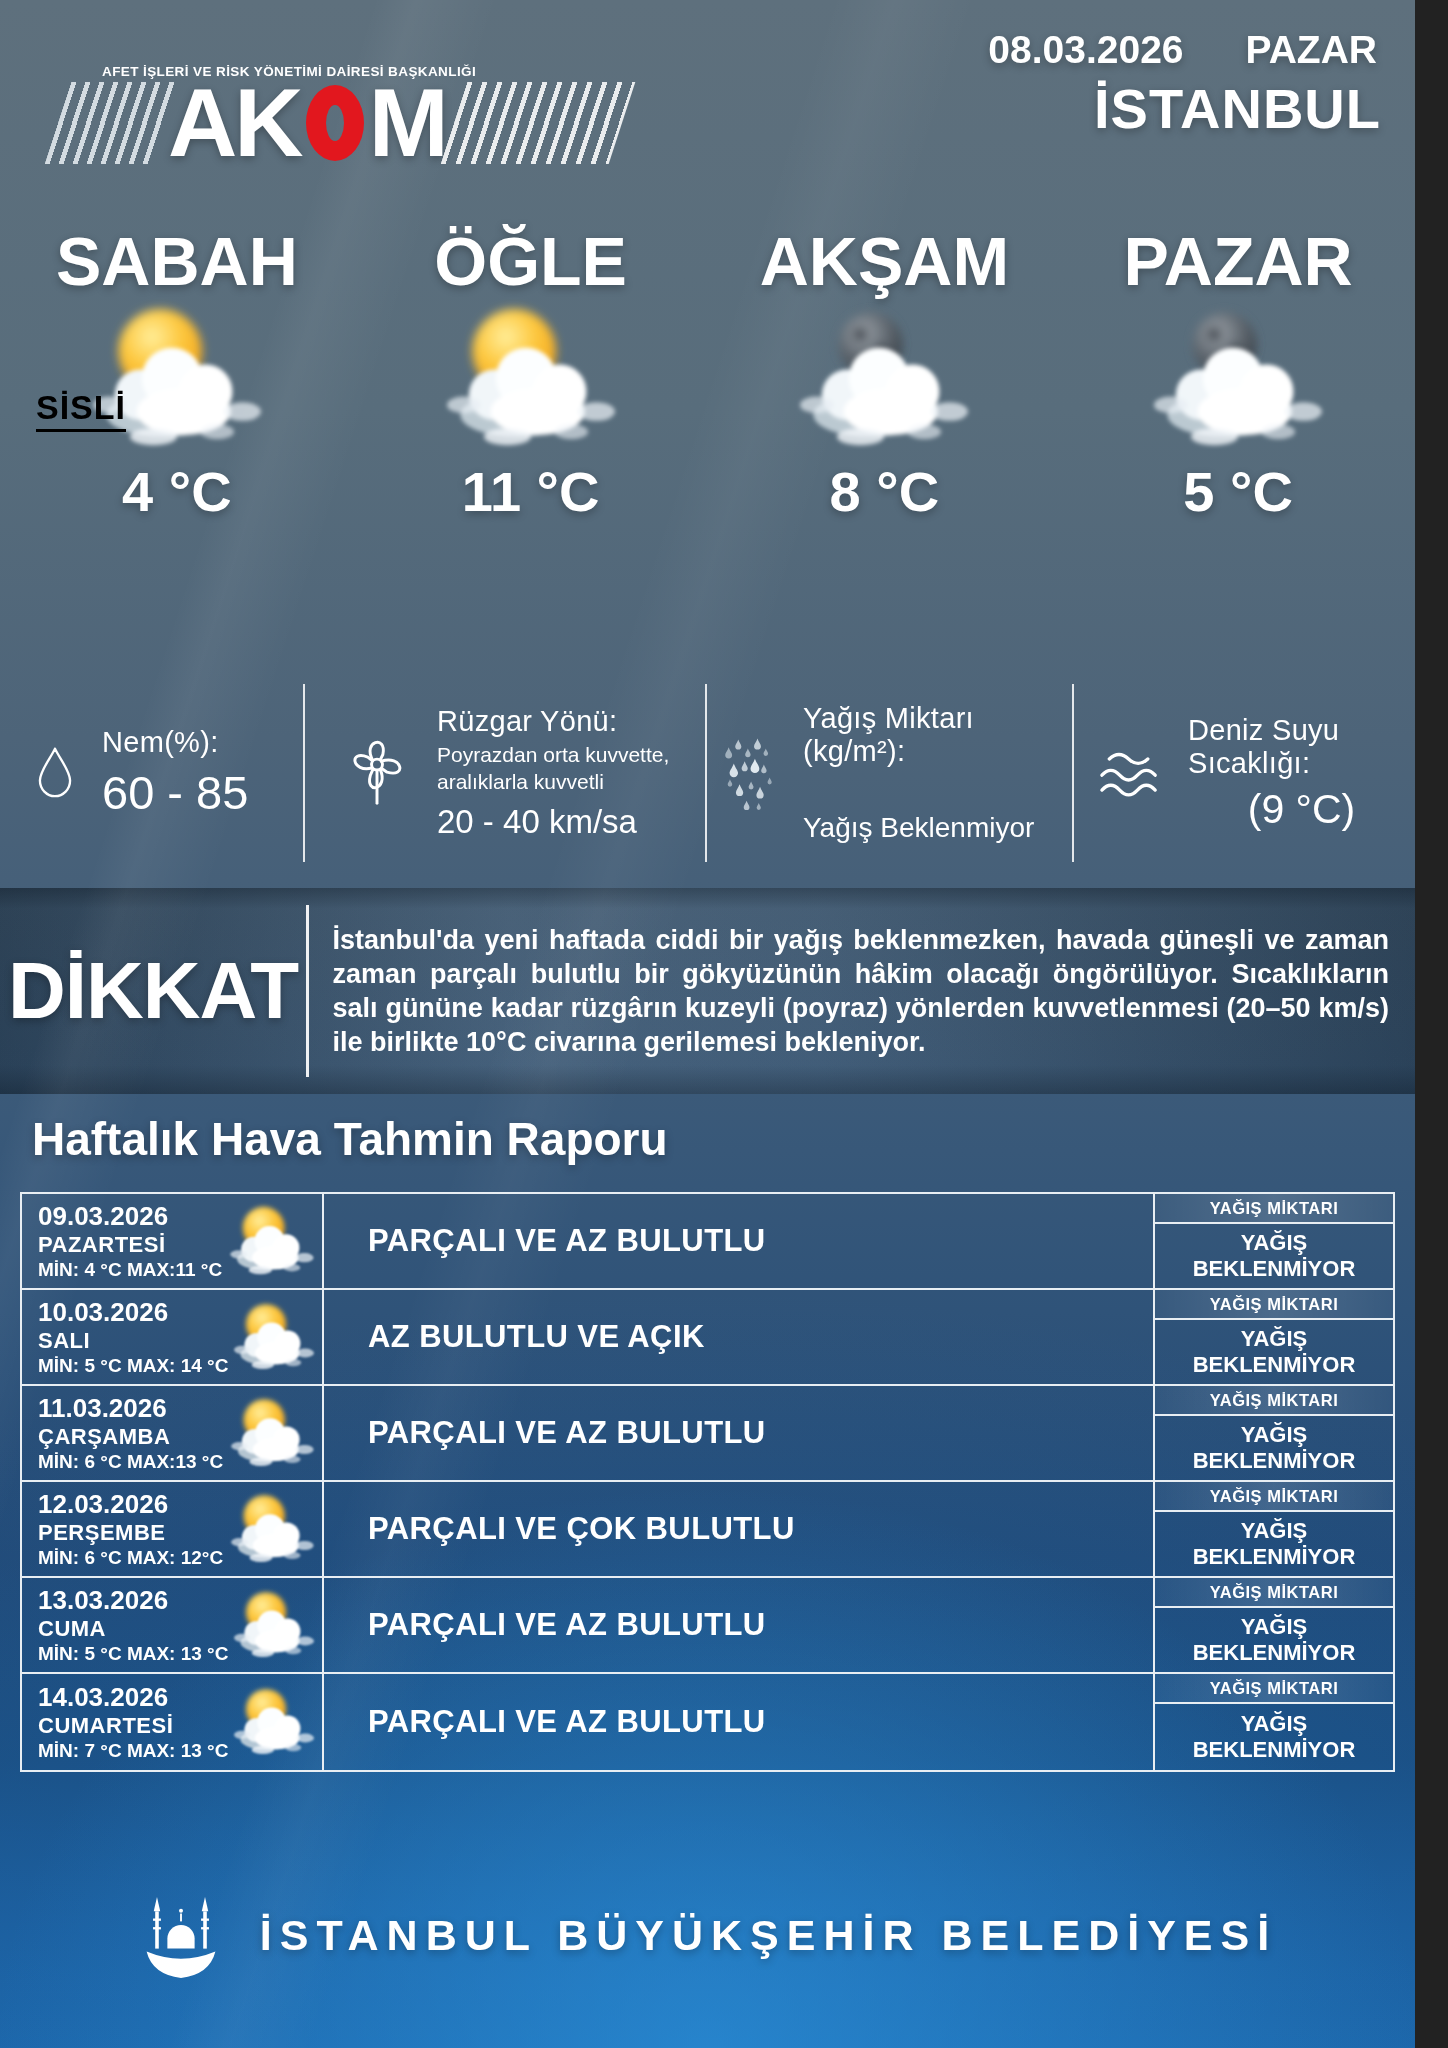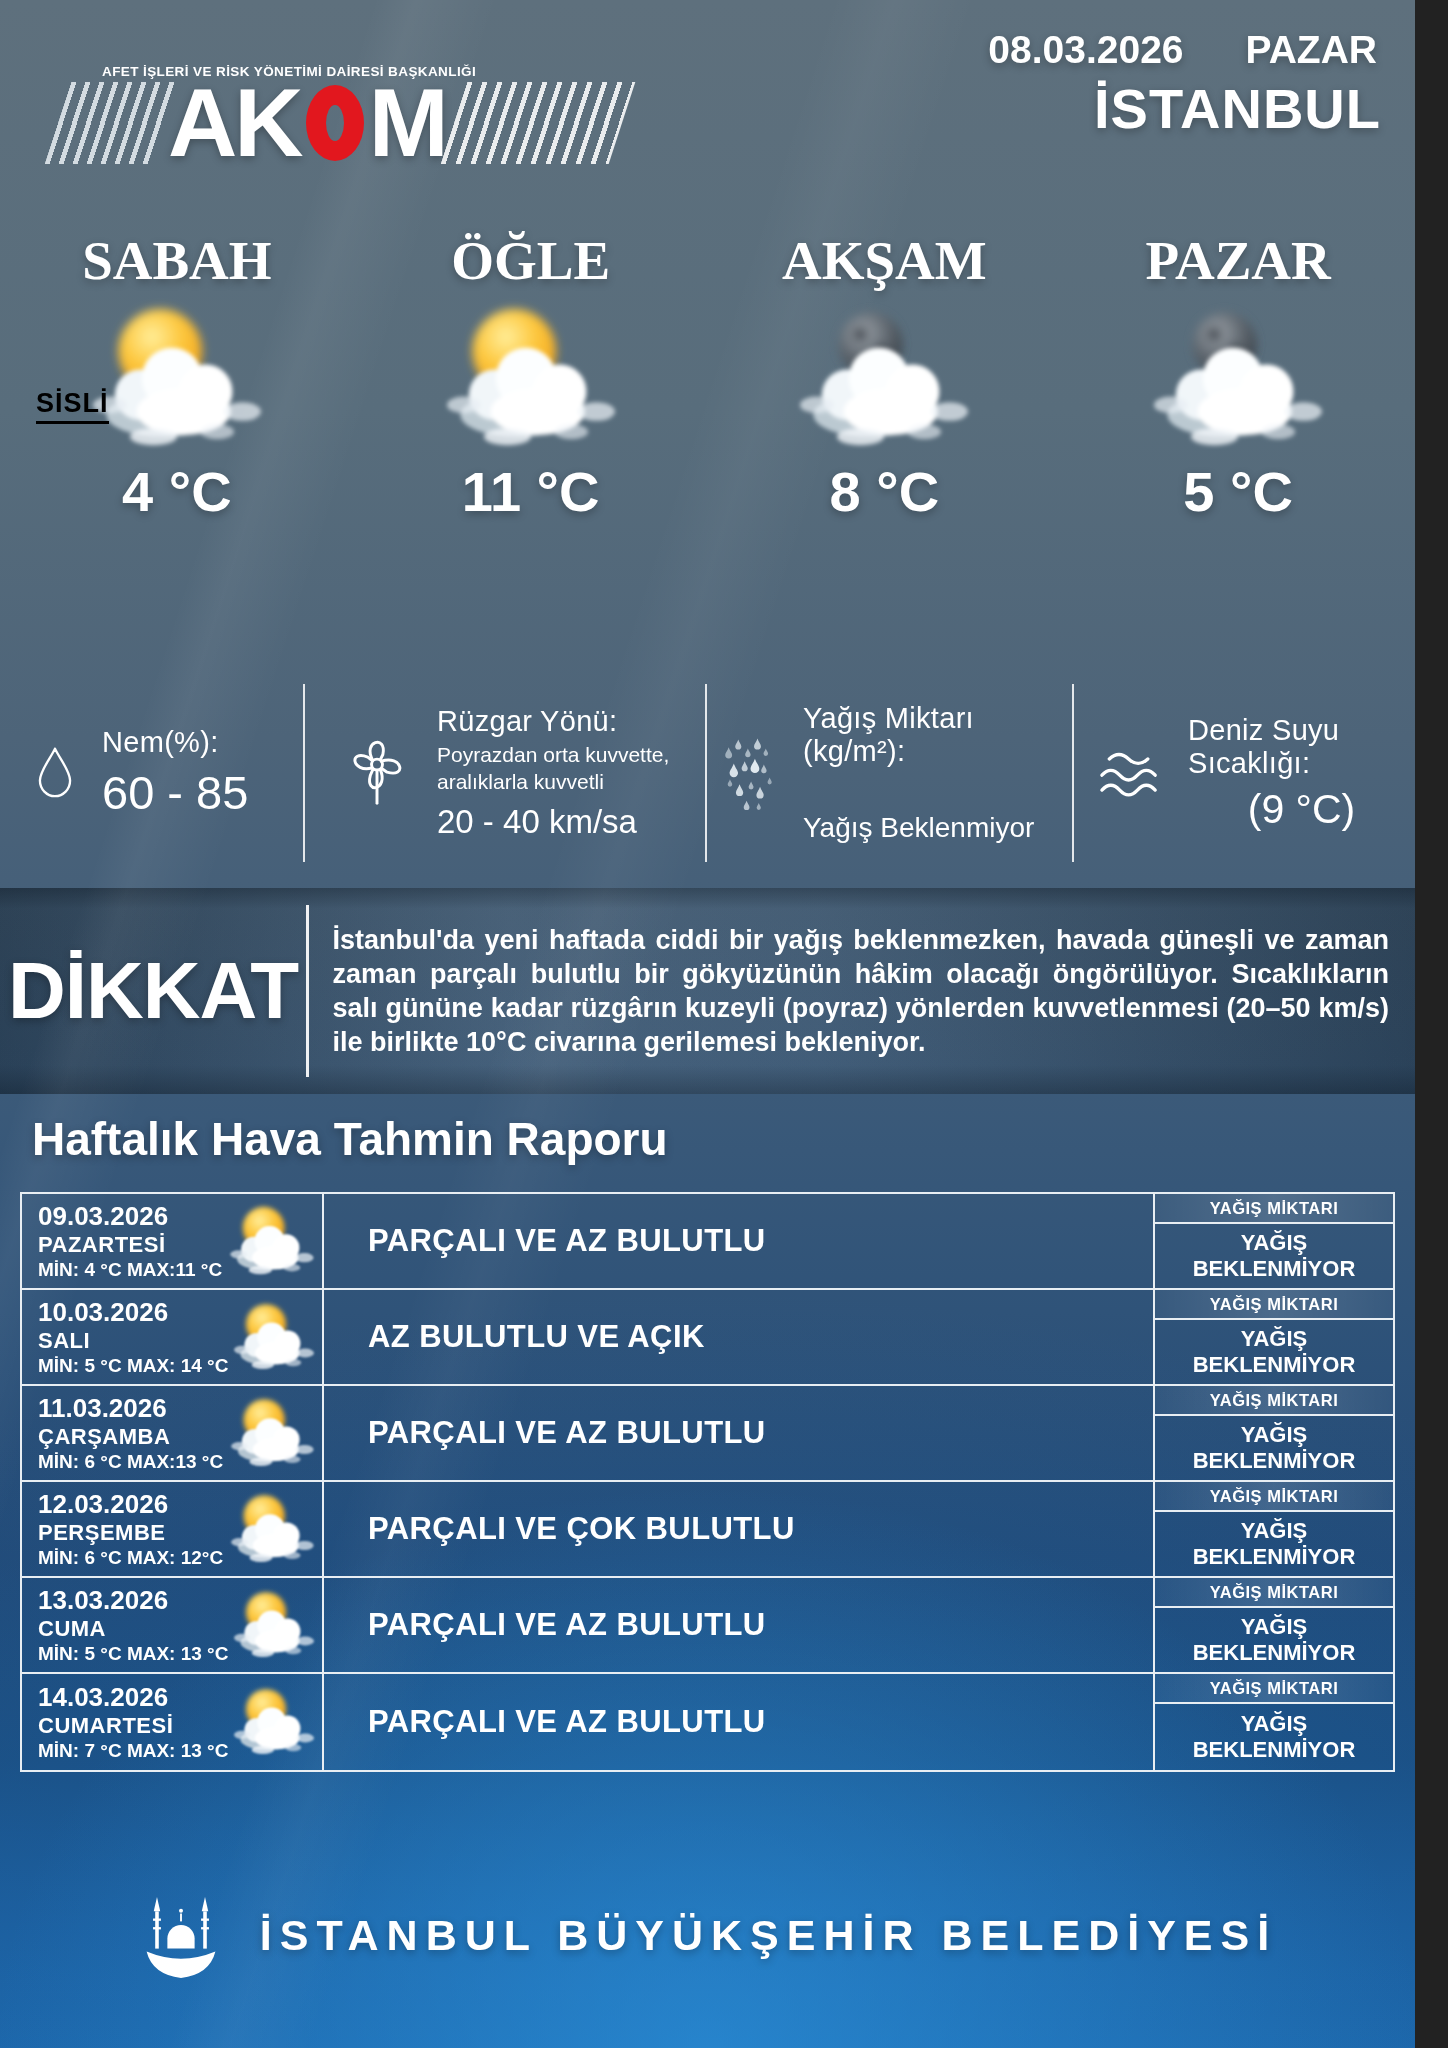--- a/index.html
+++ b/index.html
@@ -29,24 +29,24 @@
   .stripes.right{ width:168px; margin-left:8px; }
   .akom{ display:flex; align-items:center; font-size:96px; font-weight:900; letter-spacing:-3px; line-height:82px; }
   .akom .o-ring{ width:58px; height:76px; border:20px solid #e2171e; border-radius:50%; margin:0 5px; }
   .date-line{ position:absolute; right:38px; top:28px; display:flex; gap:62px;
     font-size:39px; font-weight:800; }
   .city{ position:absolute; right:34px; top:76px; font-size:56px; font-weight:800; letter-spacing:1px; }
 
   
   .periods{ display:grid; grid-template-columns:repeat(4,1fr); text-align:center; }
   .period{ position:relative; }
-  .p-label{ font-size:55px; font-weight:800; line-height:62px;font-family:Liberation Serif, serif; }
+  .p-label{ font-size:68px; font-weight:800; line-height:62px; }
   .p-icon-wrap{ position:relative; height:172px; display:flex; justify-content:center; align-items:center; }
   .wicon{ width:212px; height:168px; }
-  .fog{ position:absolute; left:36px; top:96px; color:#000; font-size:27px; font-weight:800;
+  .fog{ position:absolute; left:36px; top:96px; color:#000; font-size:34px; font-weight:800;
     letter-spacing:1px; border-bottom:3.5px solid #000; padding-bottom:2px; z-index:3; }
   .p-temp{ font-size:56px; font-weight:700; line-height:56px; }
 
   
   .metrics{ margin-top:164px; height:178px; display:grid; grid-template-columns:305px 402px 367px 1fr; }
   .metric{ display:flex; align-items:center; gap:18px; }
   .metric.b{ border-right:2px solid rgba(255,255,255,.85); }
   .m1{ padding-left:26px; } .m2{ padding-left:30px; } .m3{ padding-left:14px; } .m4{ padding-left:22px; }
   .m-label{ font-size:29px; font-weight:400; letter-spacing:.3px; }
   .m-big{ font-size:47px; font-weight:400; margin-top:6px; }

